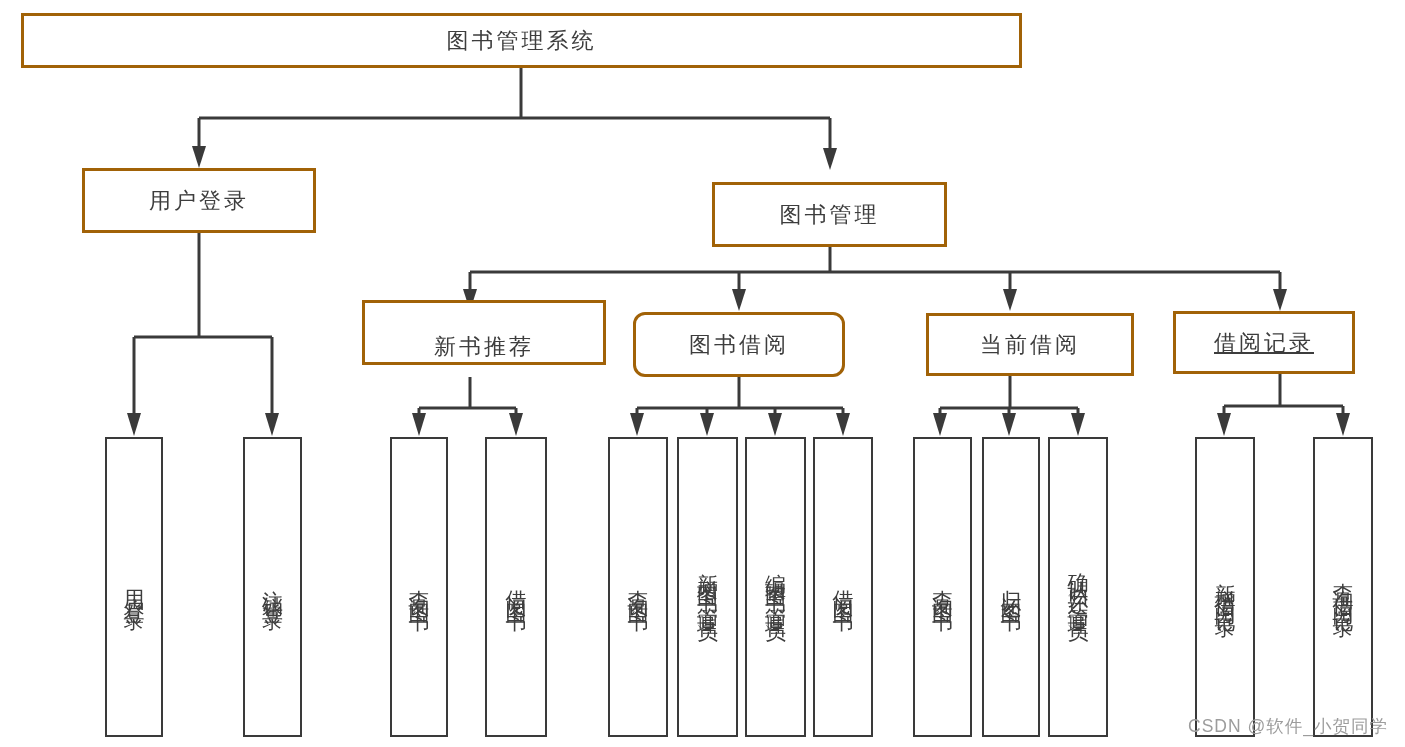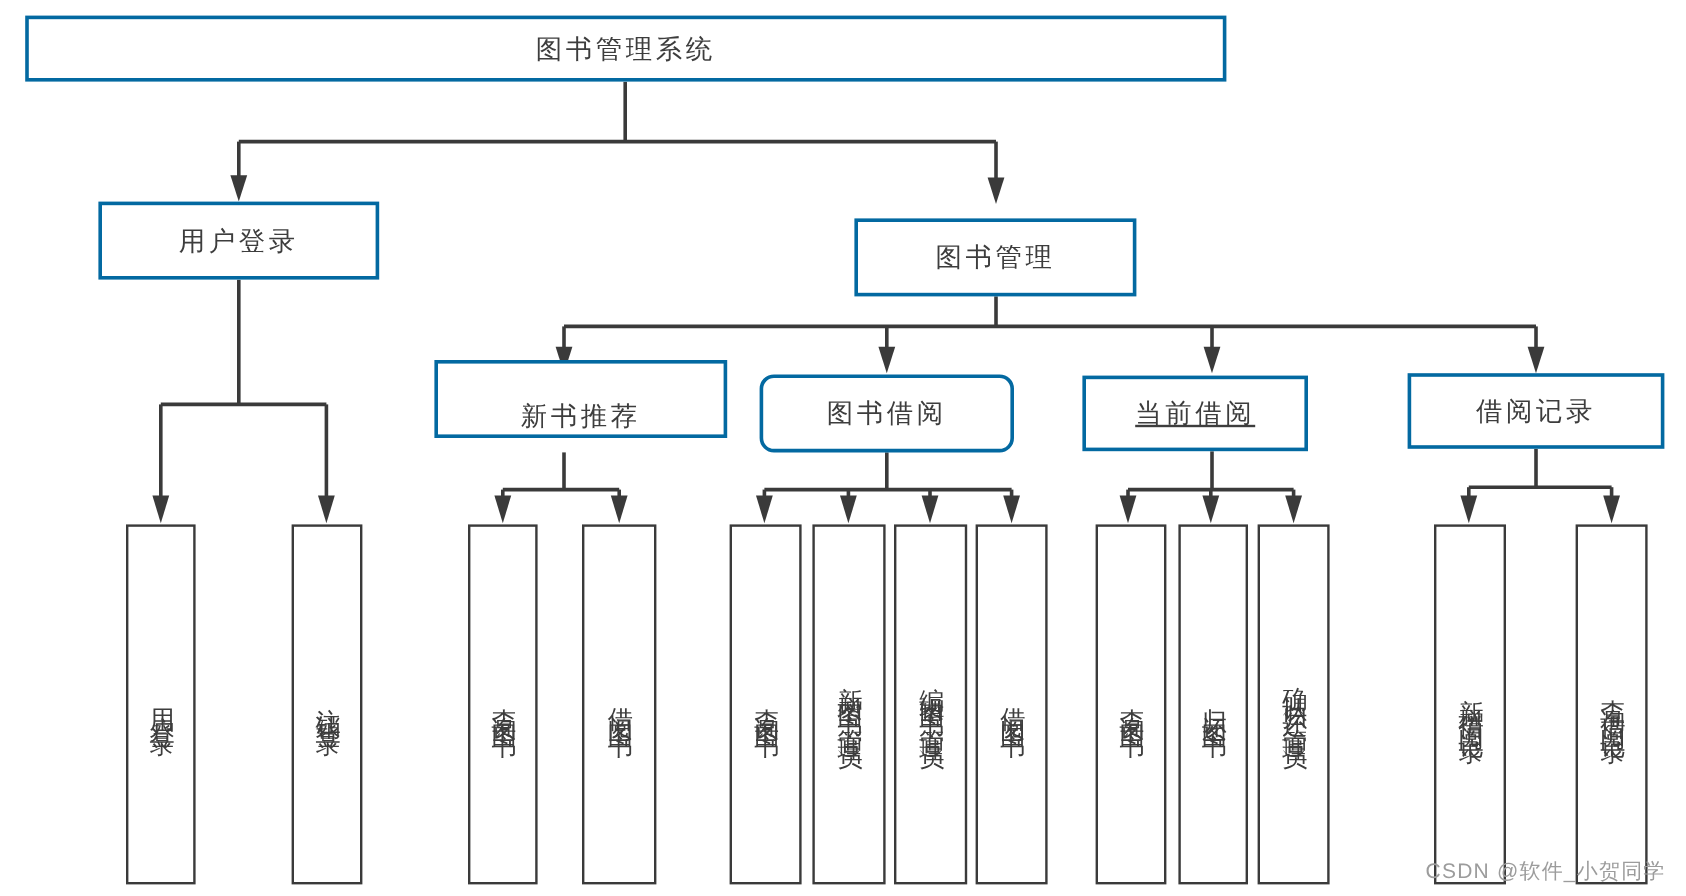--- a/index.html
+++ b/index.html
@@ -12,21 +12,21 @@
     width: 1405px;
     height: 747px;
     background: #ffffff;
     font-family: "Liberation Sans", "DejaVu Sans", sans-serif;
     color: #3d3d3d;
     overflow: hidden;
   }
   .hbox {
     position: absolute;
     box-sizing: border-box;
-    border: 3px solid #0369a1;
+    border: 3px solid #a16207;
     background: #ffffff;
     display: flex;
     align-items: center;
     justify-content: center;
     font-size: 22px;
     letter-spacing: 3px;
     color: #3d3d3d;
     z-index: 2;
   }
   .vbox {
@@ -148,24 +148,24 @@
   <div class="hbox" style="left:712px; top:170px; width:235px; height:65px;margin-top:12px;">
     <span>图书管理</span>
   </div>
 
   <div class="hbox" style="left:362px; top:300px; width:244px; height:65px;align-items:flex-end;">
     <span>新书推荐</span>
   </div>
   <div class="hbox" style="left:633px; top:312px; width:212px; height:65px;border-radius:12px;">
     <span>图书借阅</span>
   </div>
-  <div class="hbox" style="left:902px; top:313px; width:188px; height:63px;text-decoration:underline;">
+  <div class="hbox" style="left:926px; top:313px; width:208px; height:63px;">
     <span>当前借阅</span>
   </div>
-  <div class="hbox" style="left:1173px; top:311px; width:214px; height:63px;">
+  <div class="hbox" style="left:1173px; top:311px; width:182px; height:63px;text-decoration:underline;">
     <span>借阅记录</span>
   </div>
 
   <div class="vbox" style="left:105px; width:58px;">
     <span>用户登录</span>
   </div>
   <div class="vbox" style="left:243px; width:59px;">
     <span>注销登录</span>
   </div>
 

